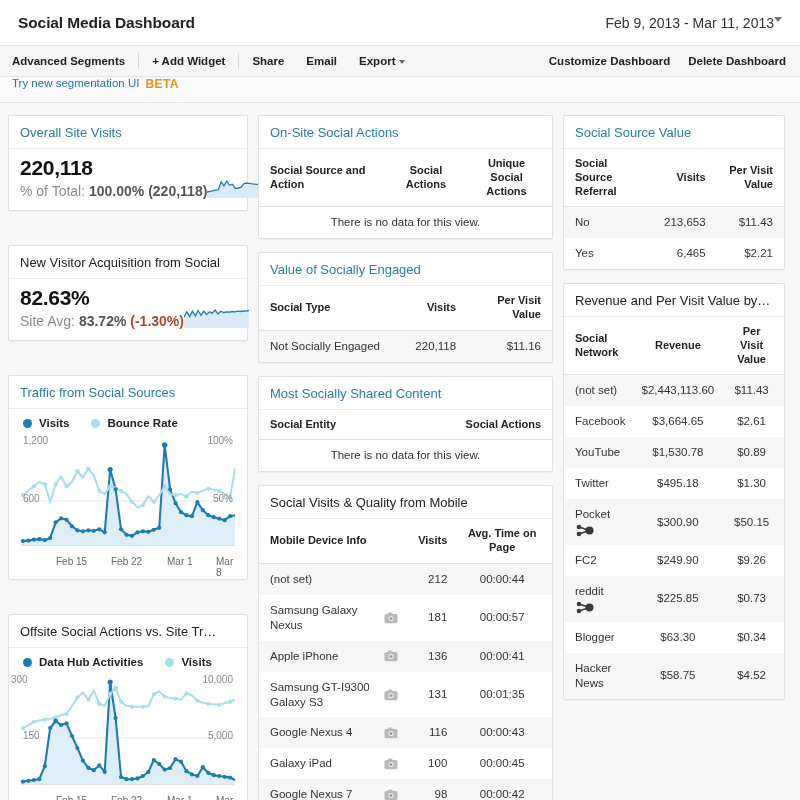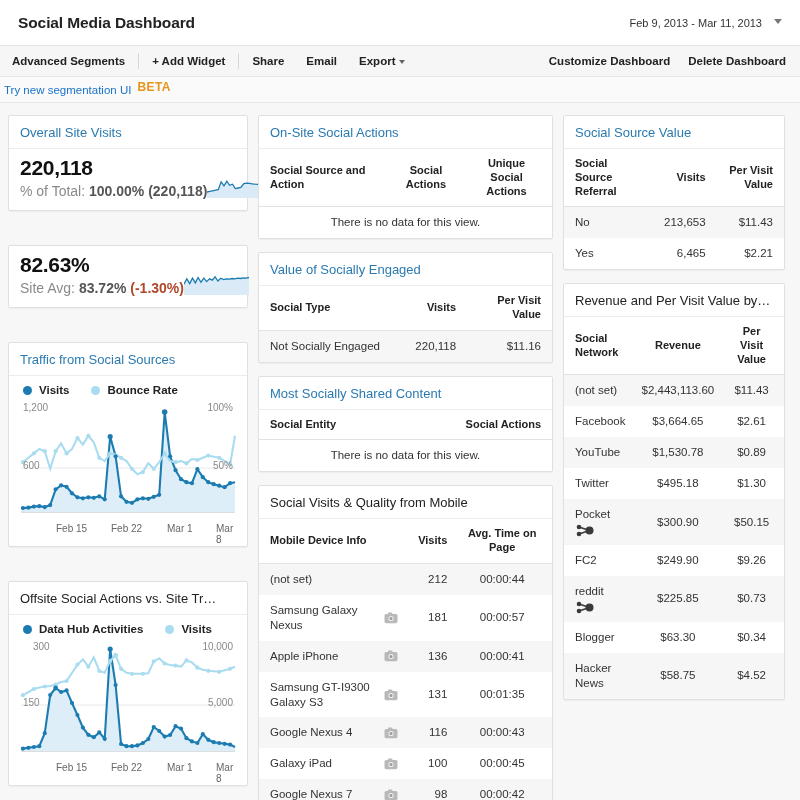--- a/index.html
+++ b/index.html
@@ -25,22 +25,22 @@
   }
   .app-title {
     font-size: 15.5px;
     font-weight: bold;
     color: #222;
     letter-spacing: -0.1px;
   }
   .date-range {
     display: flex;
     align-items: flex-start;
-    gap: 12px;
-    font-size: 11px;
+    gap: 0;
+    font-size: 14px;
     color: #333;
     padding: 3px 4px 3px 8px;
     cursor: pointer;
   }
   .caret-down {
     width: 0; height: 0;
     border-left: 4px solid transparent;
     border-right: 4px solid transparent;
     border-top: 5px solid #777;
     margin-top: 2px;
@@ -86,22 +86,22 @@
     margin-top: 2px;
   }
   .toolbar-right .tb-item { padding: 0 0 0 18px; font-weight: bold; }
 
   
   .beta-bar {
     height: 26px;
     background: #fafafa;
     border-bottom: 1px solid #e7e7e7;
     display: flex;
-    align-items: center;
-    padding-left: 4px;
+    align-items: flex-start;
+    padding-left: 12px;
     gap: 6px;
   }
   .beta-link {
     color: #1a73c8;
     font-size: 11.5px;
     cursor: pointer;
   }
   .beta-tag {
     color: #e8941a;
     font-size: 12px;
@@ -282,20 +282,21 @@
           </div>
         </div>
         <svg class="sparkline" viewBox="0 0 65 27" preserveAspectRatio="none">
           <path d="M0,21 L2.8,20.4 L5.7,19.8 L8.5,19.2 L11.3,18.6 L14.1,10.8 L17,14.9 L19.8,10.2 L22.6,14.3 L25.5,13.2 L28.3,17.6 L31.1,17 L33.9,16.4 L36.8,12.7 L39.6,12.1 L42.4,12.4 L45.3,12.9 L48.1,13.2 L50.9,13.4 L53.7,13.7 L56.6,11.7 L59.4,13.2 L62.2,13.7 L65,14 L65,27 L0,27 Z" fill="#daeaf6"></path>
           <path d="M0,21 L2.8,20.4 L5.7,19.8 L8.5,19.2 L11.3,18.6 L14.1,10.8 L17,14.9 L19.8,10.2 L22.6,14.3 L25.5,13.2 L28.3,17.6 L31.1,17 L33.9,16.4 L36.8,12.7 L39.6,12.1 L42.4,12.4 L45.3,12.9 L48.1,13.2 L50.9,13.4 L53.7,13.7 L56.6,11.7 L59.4,13.2 L62.2,13.7 L65,14" fill="none" stroke="#1c7bb0" stroke-width="1.3"></path>
         </svg>
       </div>
     </div>
 
     <div class="widget">
+      <div class="widget-title dark">New Visitor Acquisition from Social</div>
       <div class="scorecard">
         <div class="sc-left">
           <div class="sc-big">82.63%</div>
           <div class="sc-sub">
             <span>Site Avg:</span>
             <b>83.72%</b>
             <span class="sc-neg">(-1.30%)</span>
           </div>
         </div>
         <svg class="sparkline" viewBox="0 0 65 27" preserveAspectRatio="none">
@@ -411,21 +412,21 @@
         <div class="legend-item">
           <span class="legend-dot" style="background:#1c7bb0"></span>
           <span>Data Hub Activities</span>
         </div>
         <div class="legend-item">
           <span class="legend-dot" style="background:#aadcf0"></span>
           <span>Visits</span>
         </div>
       </div>
       <div class="chart-area">
-        <div class="axis-label" style="left:24px; top:4px;">300</div>
+        <div class="axis-label" style="left:2px; top:4px;">300</div>
         <div class="axis-label" style="right:14px; top:4px;">10,000</div>
         <div class="axis-label" style="left:14px; top:60px;">150</div>
         <div class="axis-label" style="right:14px; top:60px;">5,000</div>
         <svg width="100%" height="118" viewBox="0 0 224 118" preserveAspectRatio="none">
           <line x1="4" y1="66" x2="220" y2="66" stroke="#e8e8e8" stroke-width="1"></line>
           <line x1="4" y1="112" x2="220" y2="112" stroke="#bdbdbd" stroke-width="1.2"></line>
 
           <path d="M6,109.6 L11.5,108.8 L17,108 L22.5,107.2 L28,94.2 L33.5,56 L39,49 L44.5,53 L50,51.4 L55.5,64 L61,76 L66.5,88.6 L72,95.8 L77.5,98.2 L83,93.4 L88.5,99.8 L94,10 L99.5,46 L105,105 L110.5,107.2 L116,107.2 L121.5,106.4 L127,104 L132.5,100 L138,88 L143.5,92 L149,97.6 L154.5,96 L160,87.2 L165.5,89.6 L171,99.2 L176.5,102.4 L182,104 L187.5,95.2 L193,100.8 L198.5,103.2 L204,104 L209.5,104.8 L215,105.6 L220,108 L220,112 L6,112 Z" fill="#ddeef8"></path>
           <polyline points="6,109.6 11.5,108.8 17,108 22.5,107.2 28,94.2 33.5,56 39,49 44.5,53 50,51.4 55.5,64 61,76 66.5,88.6 72,95.8 77.5,98.2 83,93.4 88.5,99.8 94,10 99.5,46 105,105 110.5,107.2 116,107.2 121.5,106.4 127,104 132.5,100 138,88 143.5,92 149,97.6 154.5,96 160,87.2 165.5,89.6 171,99.2 176.5,102.4 182,104 187.5,95.2 193,100.8 198.5,103.2 204,104 209.5,104.8 215,105.6 220,108" fill="none" stroke="#1c7bb0" stroke-width="2.1"></polyline>
 

